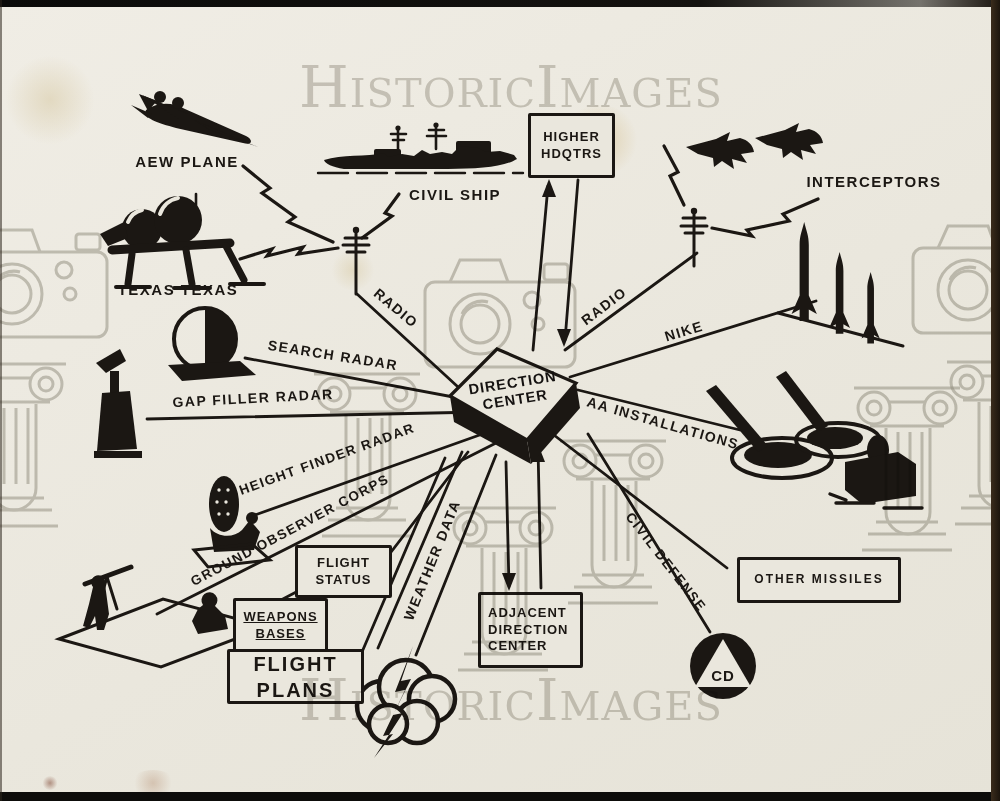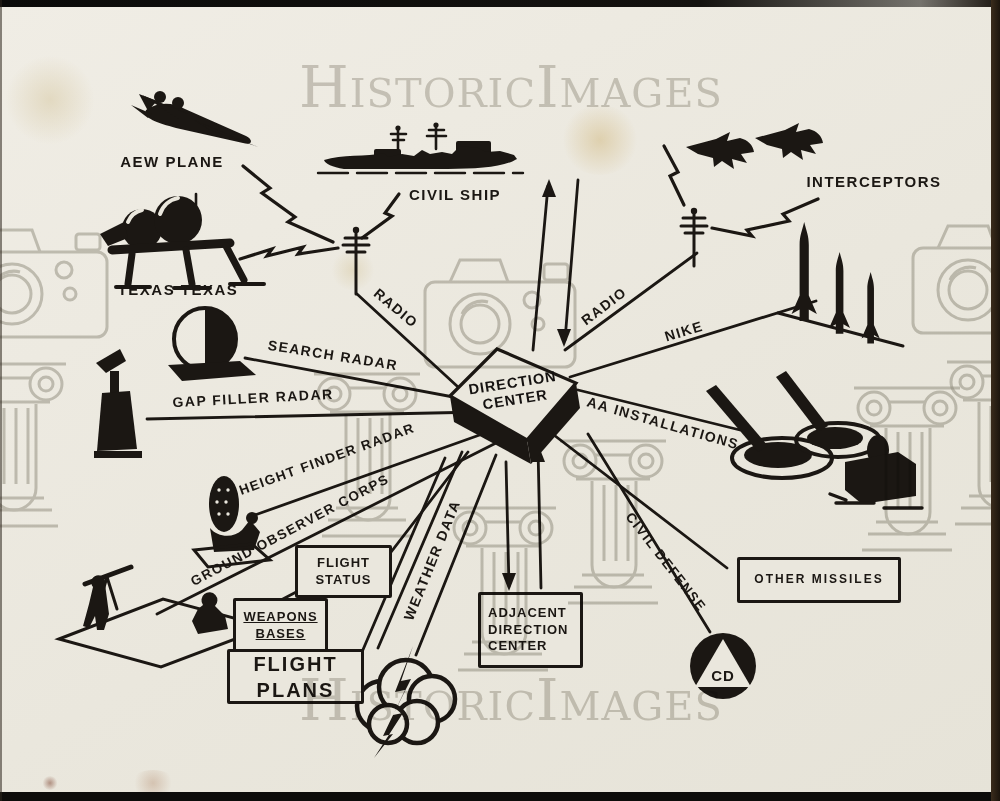--- a/index.html
+++ b/index.html
@@ -200,37 +200,38 @@
       <text x="723" y="681" text-anchor="middle" style="font:bold 15px 'Liberation Sans',sans-serif;fill:#1b1713;letter-spacing:1px">CD</text>
     </g>
 
     <g>
       <polygon points="450,396 497,349 576,383 527,440" fill="#eae7dd" stroke="#1b1713" stroke-width="3.2"></polygon>
       <polygon class="fill" points="527,440 576,383 580,408 531,464"></polygon>
       <polygon class="fill" points="450,396 527,440 531,464 454,422"></polygon>
     </g>
   </svg>
 
-  <div class="label" style="left:172px;top:161px;">AEW PLANE</div>
+  <div class="label" style="left:187px;top:161px;">AEW PLANE</div>
   <div class="label" style="left:455px;top:194px;">CIVIL SHIP</div>
   <div class="label" style="left:178px;top:289px;">TEXAS TEXAS</div>
   <div class="label" style="left:826px;top:181px;margin-left:48px;">INTERCEPTORS</div>
   <div class="label" style="left:396px;top:308px;--r:40deg;font-size:14px;">RADIO</div>
   <div class="label" style="left:604px;top:306px;--r:-37deg;font-size:14px;">RADIO</div>
   <div class="label" style="left:684px;top:331px;--r:-17deg;font-size:14px;">NIKE</div>
   <div class="label" style="left:333px;top:355px;--r:9deg;font-size:14px;">SEARCH RADAR</div>
   <div class="label" style="left:253px;top:398px;--r:-3deg;font-size:14px;">GAP FILLER RADAR</div>
   <div class="label" style="left:327px;top:459px;--r:-20deg;font-size:13.5px;">HEIGHT FINDER RADAR</div>
   <div class="label" style="left:290px;top:530px;--r:-28deg;font-size:13.5px;">GROUND OBSERVER CORPS</div>
   <div class="label" style="left:663px;top:423px;--r:16deg;font-size:14px;">AA INSTALLATIONS</div>
   <div class="label" style="left:432px;top:560px;--r:-68deg;font-size:14px;">WEATHER DATA</div>
   <div class="label" style="left:666px;top:562px;--r:52deg;font-size:13.5px;">CIVIL DEFENSE</div>
 
   <div class="hublabel" style="left:514px;top:392px;">DIRECTION CENTER</div>
 
+  <div class="nbox" style="left:528px;top:113px;width:81px;height:59px;">HIGHER HDQTRS</div>
   <div class="nbox left" style="left:478px;top:592px;width:92px;height:70px;">ADJACENT DIRECTION CENTER</div>
   <div class="nbox" style="left:295px;top:545px;width:91px;height:47px;">FLIGHT STATUS</div>
   <div class="nbox" style="left:233px;top:598px;width:89px;height:49px;text-decoration:underline;">WEAPONS BASES</div>
   <div class="nbox" style="left:227px;top:649px;width:131px;height:49px;font-size:20px;letter-spacing:2px;">FLIGHT PLANS</div>
   <div class="nbox" style="left:737px;top:557px;width:158px;height:40px;font-size:12px;letter-spacing:2px;">OTHER MISSILES</div>
 
   <div id="wm">
     <div class="wmtext" style="left:511px;top:87px;">HistoricImages</div>
     <div class="wmtext" style="left:511px;top:700px;">HistoricImages</div>
     <svg width="1000" height="801" viewBox="0 0 1000 801" style="position:absolute;left:0;top:0;">

